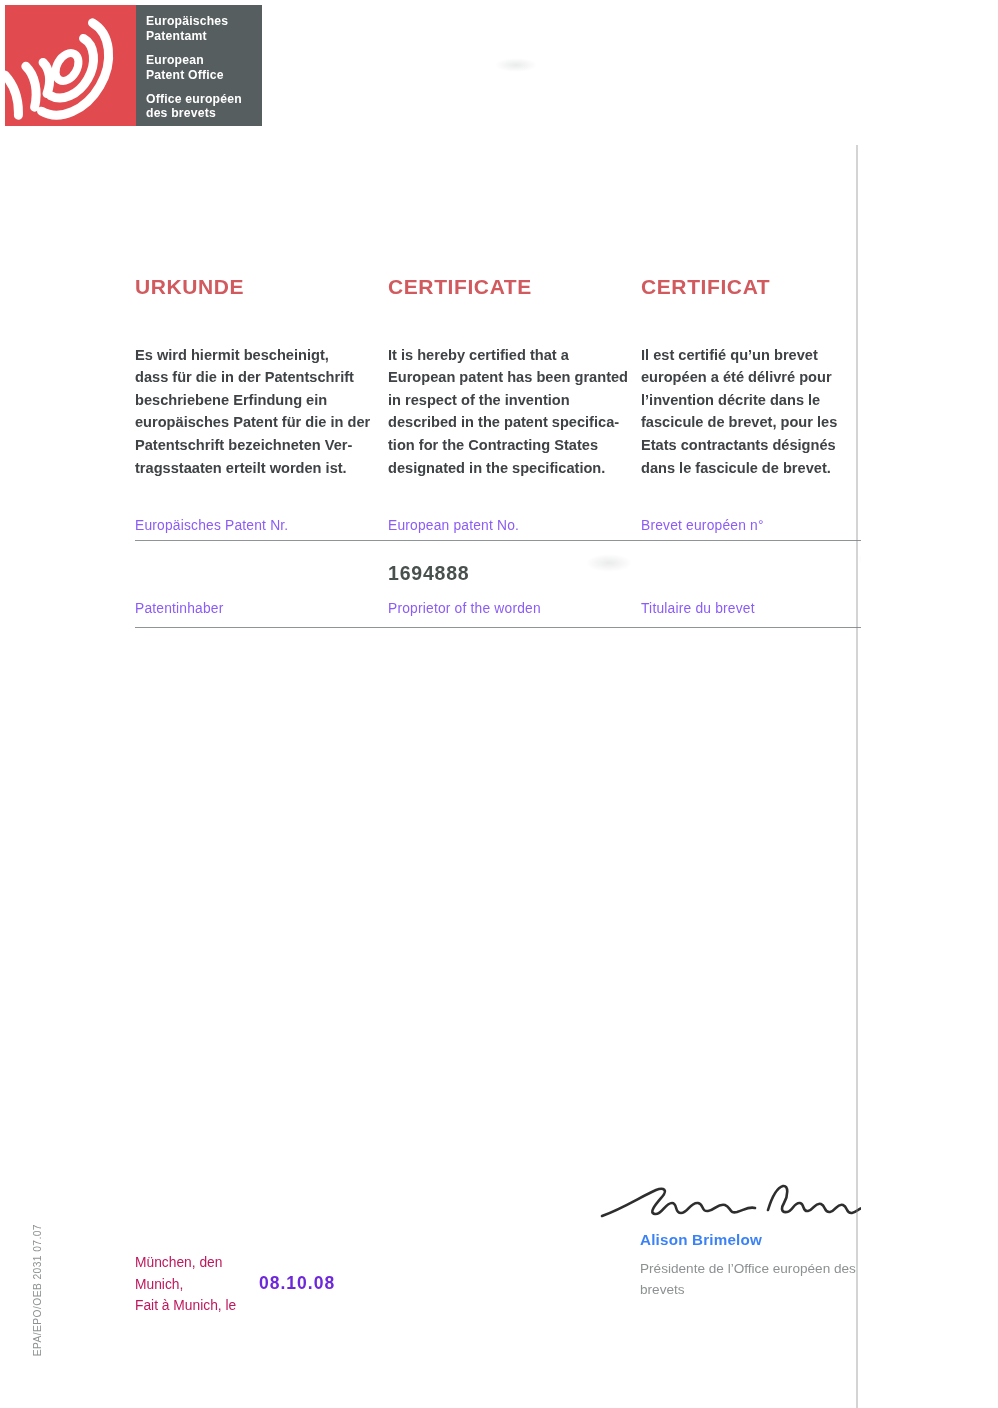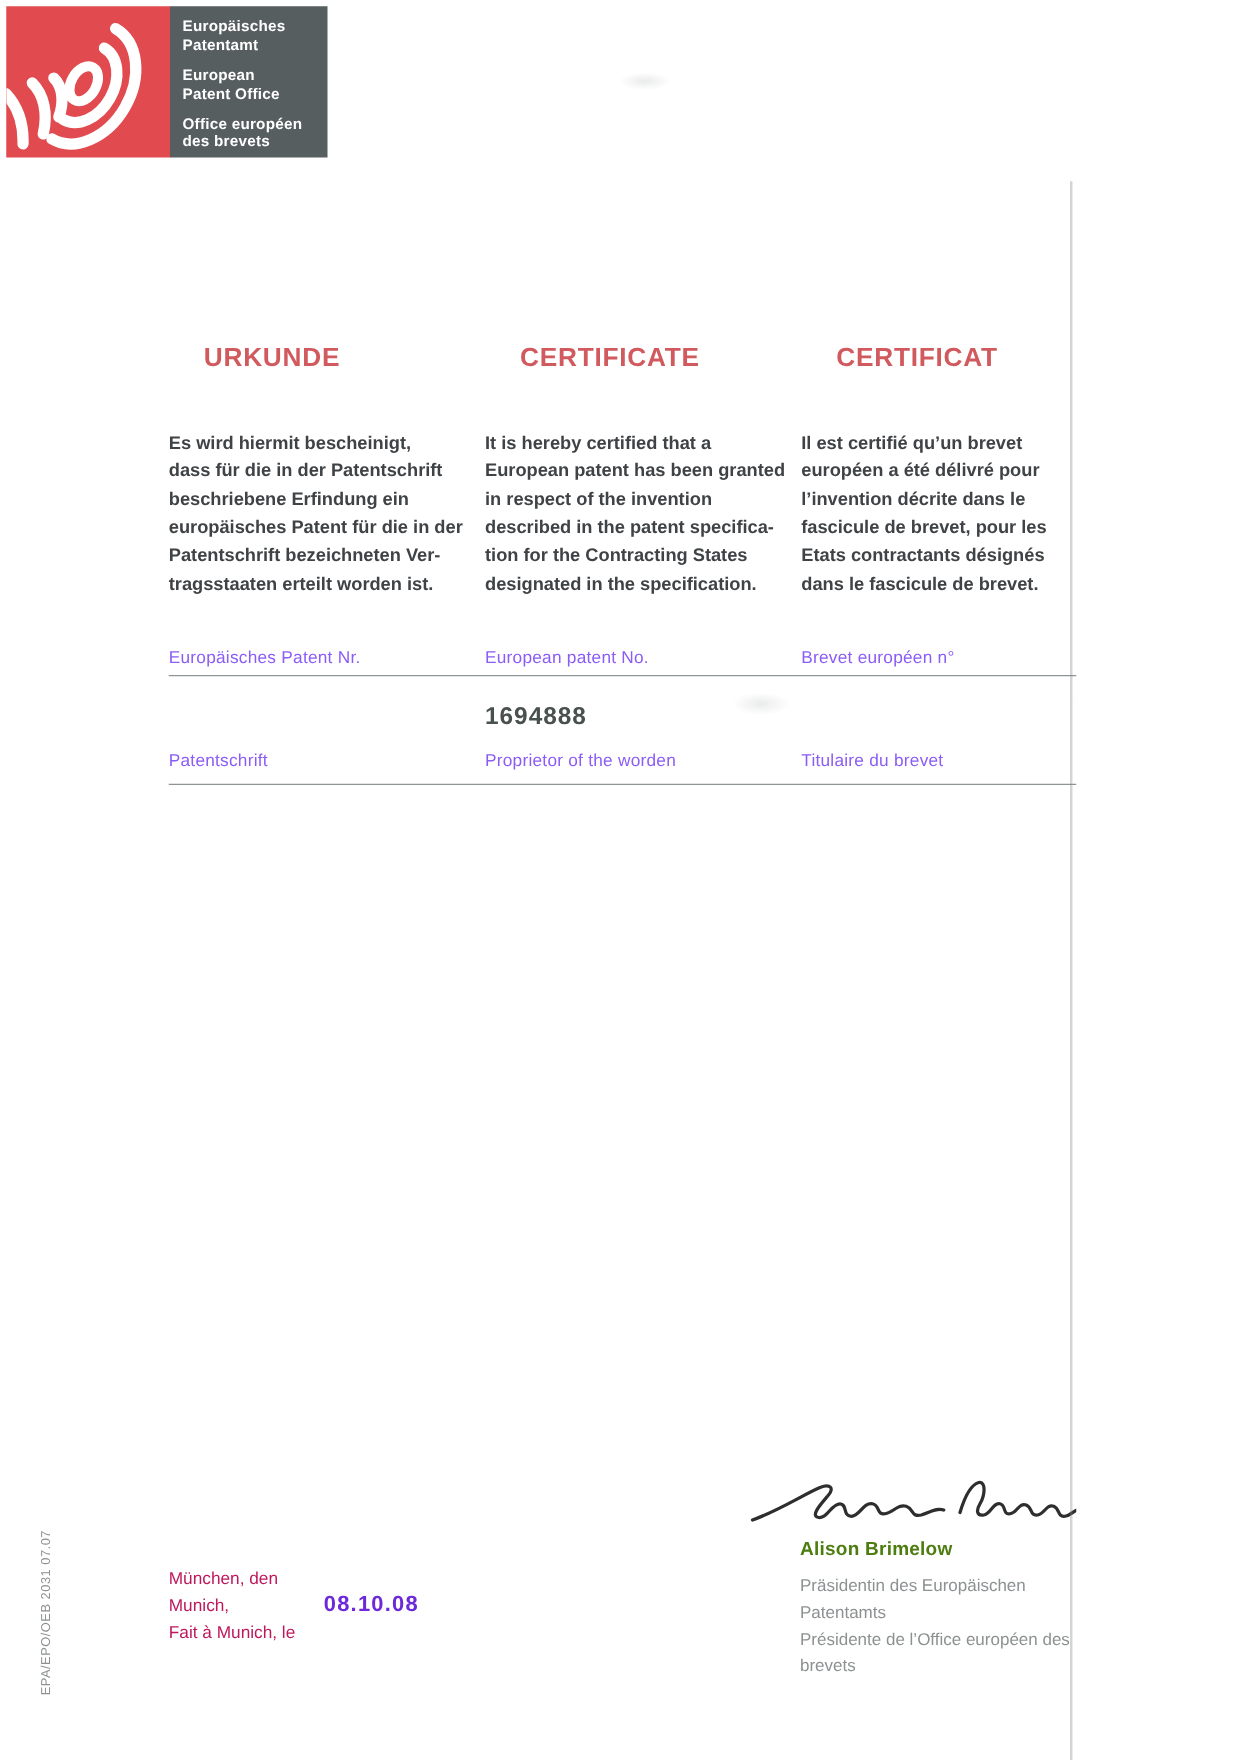--- a/index.html
+++ b/index.html
@@ -27,21 +27,21 @@
     padding:9px 6px 0 10px;
     font-size:12.2px;
     font-weight:bold;
     letter-spacing:0.2px;
   }
   .org{white-space:pre-line;line-height:1.22;margin-bottom:9px;}
   
   .heading{
     position:absolute;top:261px;
     font-size:21px;font-weight:bold;
-    color:#d15a5e;letter-spacing:0.6px;margin-left:28px;
+    color:#d15a5e;letter-spacing:0.6px;
   }
   .col1{left:135px;} .col2{left:388px;} .col3{left:641px;}
   
   .para{
     position:absolute;top:329px;width:252px;
     font-size:14.6px;line-height:22.6px;
     font-weight:bold;color:#3f4346;
     white-space:pre-line;
   }
   
@@ -76,21 +76,21 @@
     white-space:pre-line;
   }
   .issue-date{
     position:absolute;left:259px;top:1273px;
     font-size:17.5px;font-weight:bold;color:#6d28d9;
     letter-spacing:1px;
   }
   .signature-svg{position:absolute;left:598px;top:1170px;}
   .signatory-name{
     position:absolute;left:640px;top:1231px;
-    font-size:15.2px;font-weight:bold;color:#4d7c0f;letter-spacing:0.2px;
+    font-size:15.2px;font-weight:bold;color:#3b82f6;letter-spacing:0.2px;
   }
   .signatory-titles{
     position:absolute;left:640px;top:1258px;
     font-size:13.6px;line-height:21.3px;color:#8d9192;
   }
   
   .scan-edge{
     position:absolute;right:3px;top:145px;bottom:0;width:2px;
     background:rgba(130,133,134,0.35);
   }
@@ -154,21 +154,21 @@
 fascicule de brevet, pour les
 Etats contractants désignés
 dans le fascicule de brevet.</p>
 
   <span class="field-label row1 col1">Europäisches Patent Nr.</span>
   <span class="field-label row1 col2">European patent No.</span>
   <span class="field-label row1 col3">Brevet européen n°</span>
   <div class="rule rule1"></div>
   <div class="patent-number">1694888</div>
 
-  <span class="field-label row2 col1">Patentschrift</span>
+  <span class="field-label row2 col1">Patentinhaber</span>
   <span class="field-label row2 col2">Proprietor of the worden</span>
   <span class="field-label row2 col3">Titulaire du brevet</span>
   <div class="rule rule2"></div>
 
   <div class="form-code-wrap">
     <span class="form-code">EPA/EPO/OEB 2031 07.07</span>
   </div>
 
   <div class="place-block">München, den
 Munich,
@@ -176,21 +176,20 @@
   <div class="issue-date">08.10.08</div>
 
   <svg class="signature-svg" width="305" height="62" viewBox="0 0 305 62">
     <g fill="none" stroke="#2e2e2e" stroke-width="2.6" stroke-linecap="round" stroke-linejoin="round">
       <path d="M4,46 C26,38 44,26 58,20 C66,17 70,20 64,27 C58,34 50,43 57,44 C64,45 67,33 74,33 C80,33 76,43 83,43 C90,43 92,32 100,33 C106,34 103,42 110,41 C117,40 120,33 127,35 C133,37 131,44 139,42 C146,40 151,36 157,38"></path>
       <path d="M170,40 C173,30 178,18 185,16 C191,15 190,26 186,33 C183,38 183,43 189,42 C195,41 196,32 202,33 C207,34 204,42 210,41 C216,40 217,32 223,34 C228,36 226,43 232,42 C238,41 239,33 245,35 C250,37 248,44 254,43 C260,42 262,36 268,38 C274,40 272,46 279,45 C288,44 297,41 298,37 C299,33 291,33 287,38"></path>
     </g>
   </svg>
   <div class="signatory-name">Alison Brimelow</div>
   <div class="signatory-titles">
-    <div>Präsidentin des Europäischen Patentamts</div>
     <div>Présidente de l’Office européen des brevets</div>
   </div>
 
   <div class="scan-edge"></div>
   <div class="smudge sm1"></div>
   <div class="smudge sm2"></div>
   <div class="smudge sm3"></div>
   <div class="smudge sm4"></div>
   <div class="smudge sm5"></div>
 

